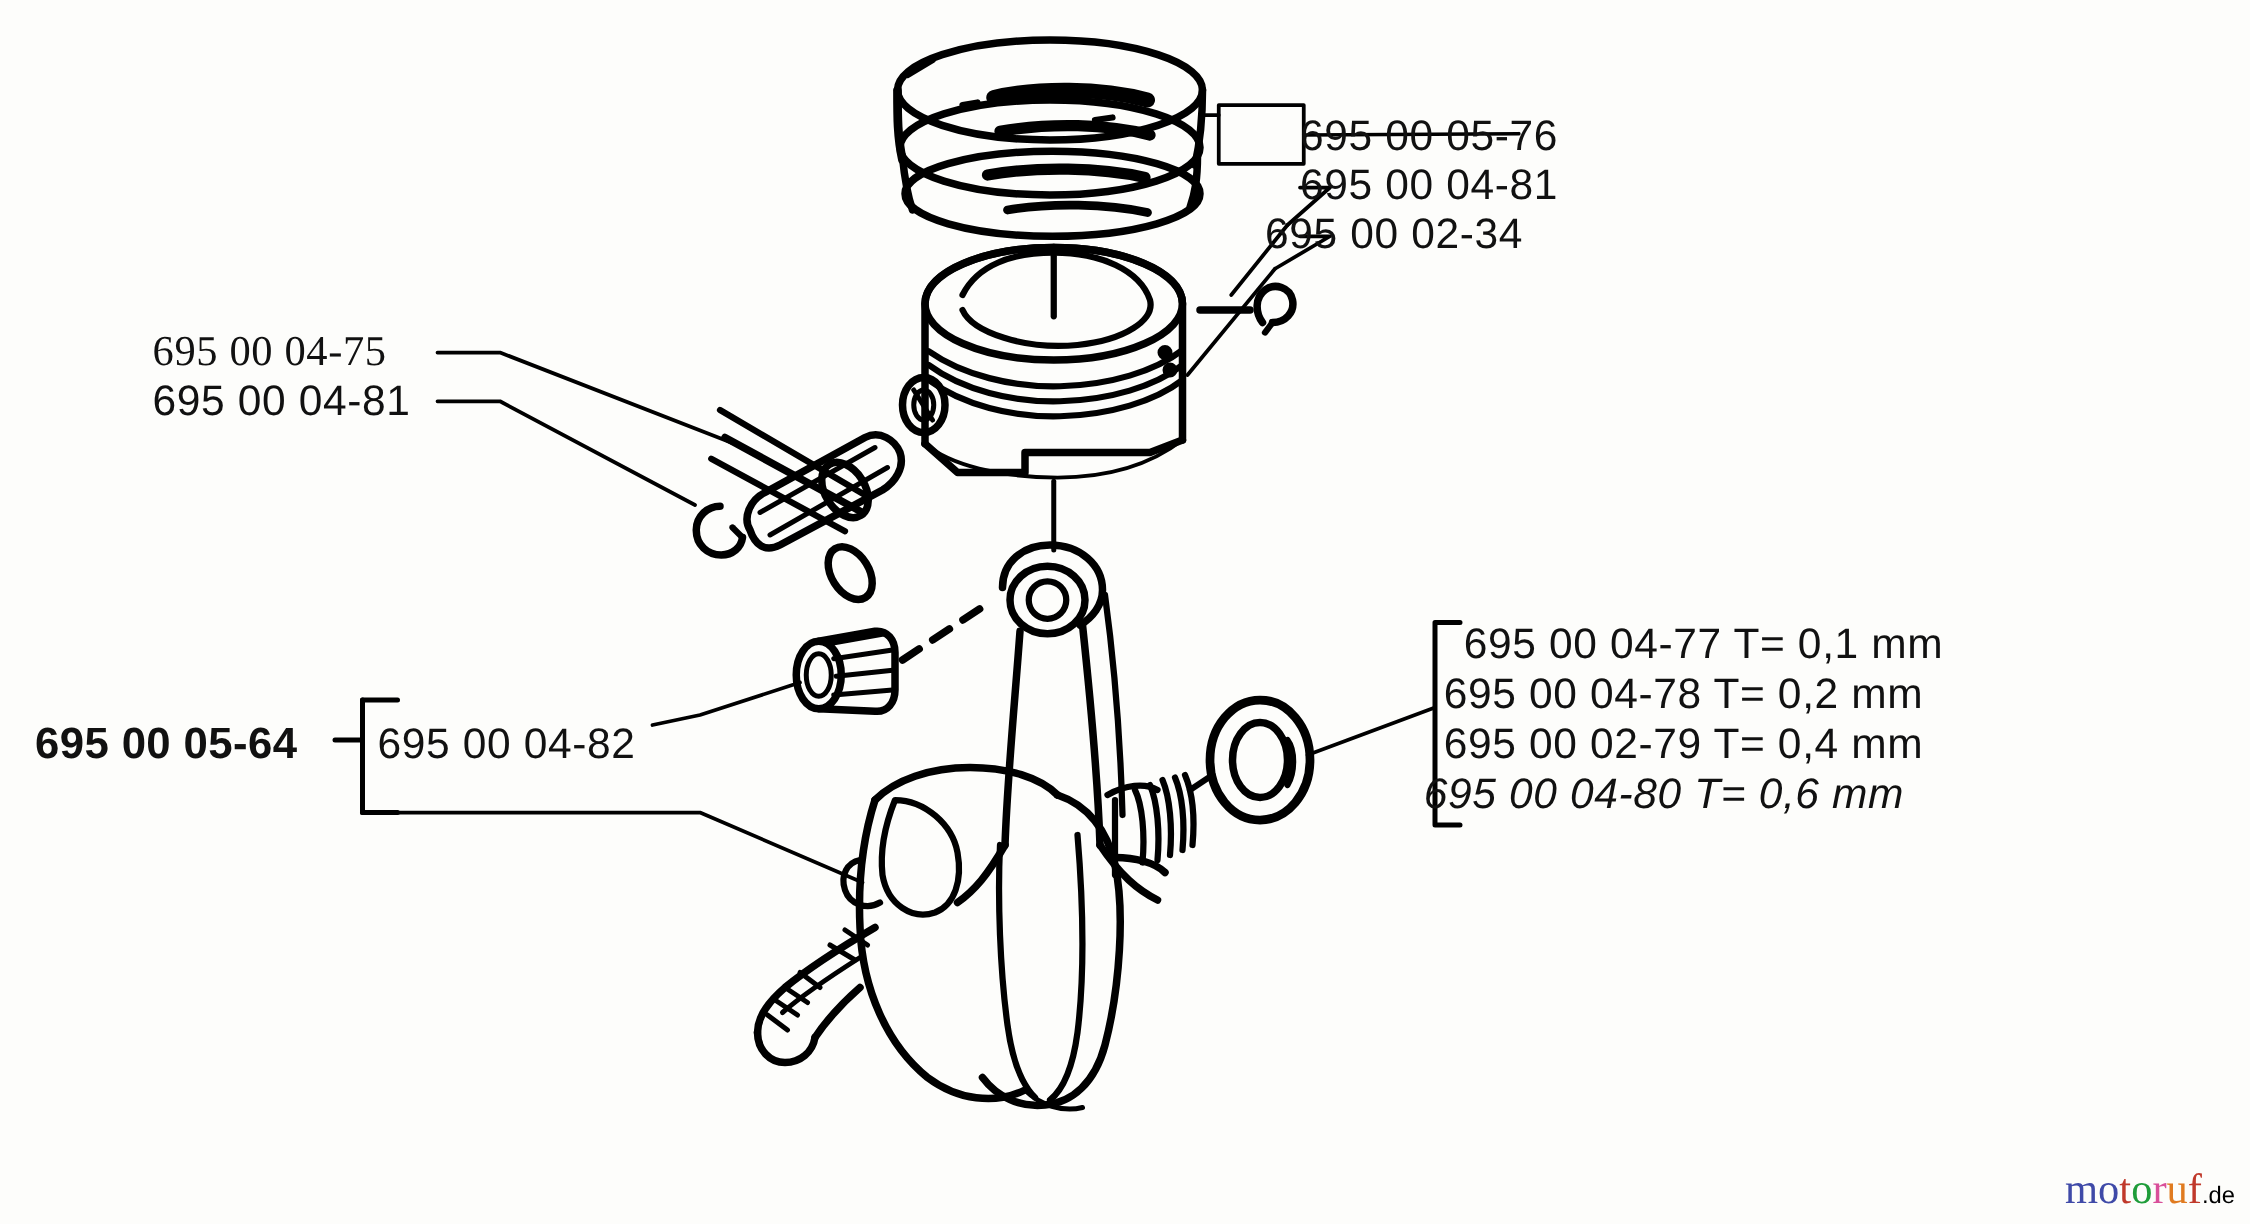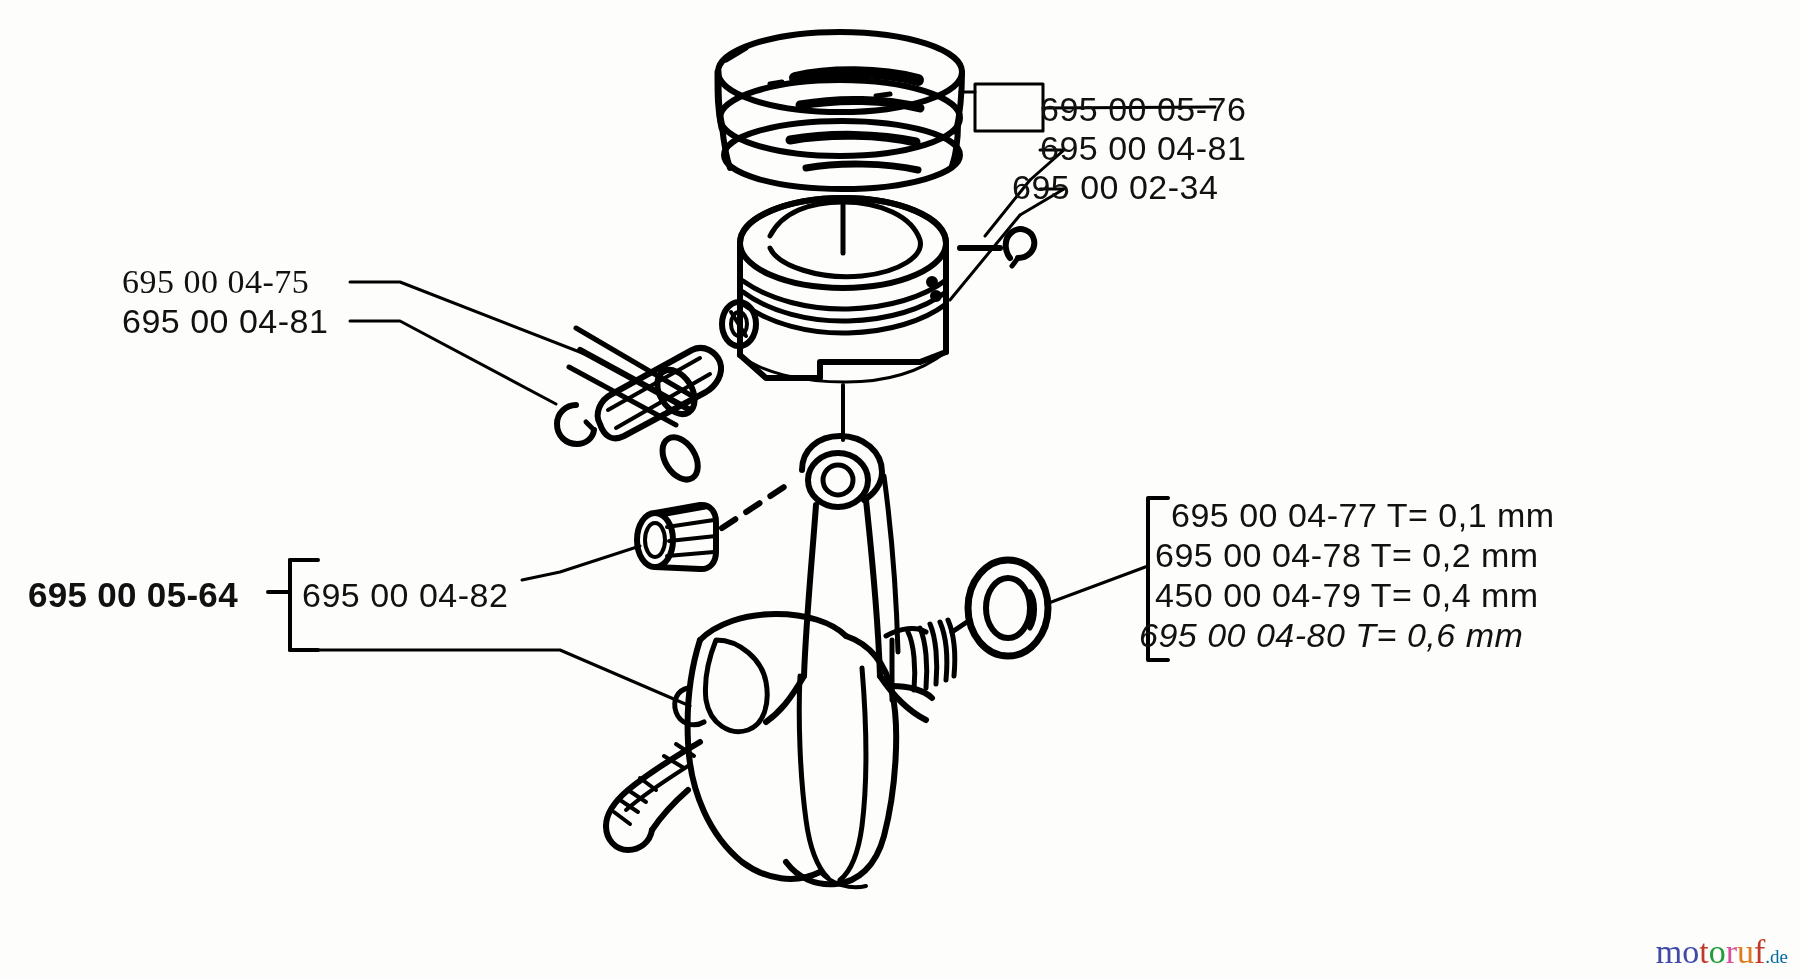--- a/index.html
+++ b/index.html
@@ -5,21 +5,21 @@
   html,body{margin:0;padding:0;background:#fdfdfb;}
   body{width:1800px;height:979px;position:relative;overflow:hidden;
        font-family:"Liberation Sans",sans-serif;color:#000;}
   #stage{position:absolute;inset:0;}
   svg#art{position:absolute;left:0;top:0;width:1800px;height:979px;}
   .lbl{position:absolute;white-space:nowrap;font-size:34px;line-height:34px;
        letter-spacing:0.5px;color:#111;}
   .lbl.bold{font-weight:bold;font-size:35px;letter-spacing:0.3px;text-align:right;}
   .logo{position:absolute;right:12px;bottom:8px;font-family:"Liberation Serif",serif;
         font-size:34px;letter-spacing:0px;white-space:nowrap;}
-  .logo .dot{font-family:Liberation Serif, serif;font-size:19px;color:#0369a1;}
+  .logo .dot{font-family:Liberation Sans, sans-serif;font-size:19px;color:#000000;}
 </style>
 </head>
 <body style="background: rgb(253, 253, 251);">
 
 <div id="stage">
 
 <svg id="art" viewBox="0 0 1800 979">
   <g fill="none" stroke="#000" stroke-linecap="round" stroke-linejoin="round">
 
     <g stroke-width="6">
@@ -226,20 +226,20 @@
 <div class="lbl" style="left:996px;top:170px;margin-left:16px;">695 00 02-34</div>
 
 <div class="lbl" style="left:122px;top:265px;font-family:Liberation Serif, serif;">695 00 04-75</div>
 <div class="lbl" style="left:122px;top:304px;">695 00 04-81</div>
 
 <div class="lbl bold" style="left:28px;top:578px;">695 00 05-64</div>
 <div class="lbl" style="left:302px;top:578px;">695 00 04-82</div>
 
 <div class="lbl" style="left:1155px;top:498px;margin-left:16px;">695 00 04-77 T= 0,1 mm</div>
 <div class="lbl" style="left:1155px;top:538px;">695 00 04-78 T= 0,2 mm</div>
-<div class="lbl" style="left:1155px;top:578px;">450 00 04-79 T= 0,4 mm</div>
+<div class="lbl" style="left:1155px;top:578px;">695 00 02-79 T= 0,4 mm</div>
 <div class="lbl" style="left:1139px;top:618px;font-style:italic;">695 00 04-80 T= 0,6 mm</div>
 
 <div class="logo">
   <span style="color:#3f4aa8">m</span><span style="color:#3f4aa8">o</span><span style="color:#c0392b">t</span><span style="color:#1f9d3a">o</span><span style="color:#d94f9a">r</span><span style="color:#e07b20">u</span><span style="color:#c0392b">f</span><span class="dot">.de</span>
 </div>
 
 </div>
 
 </body></html>

